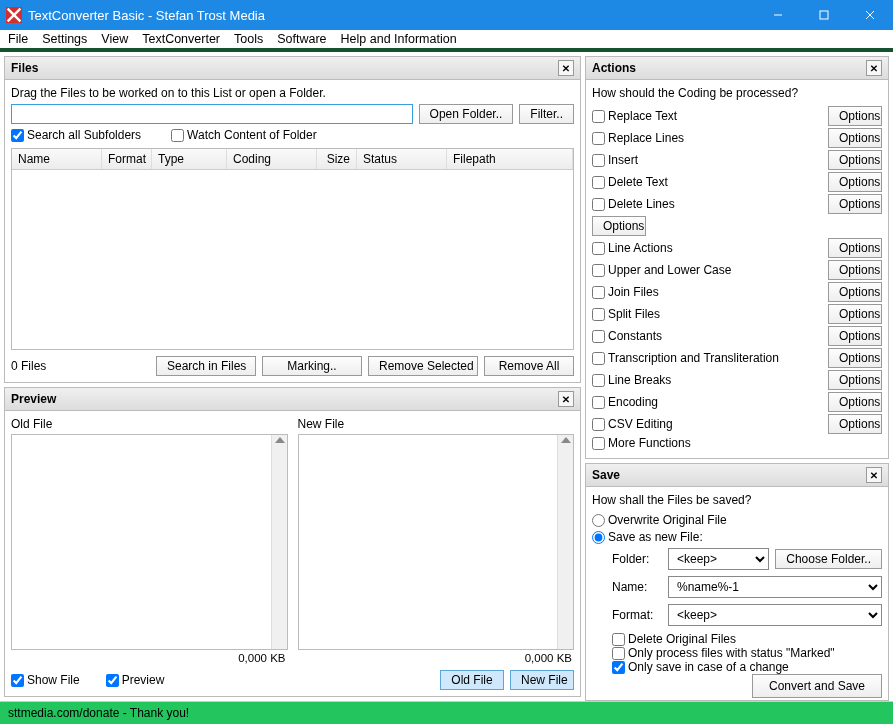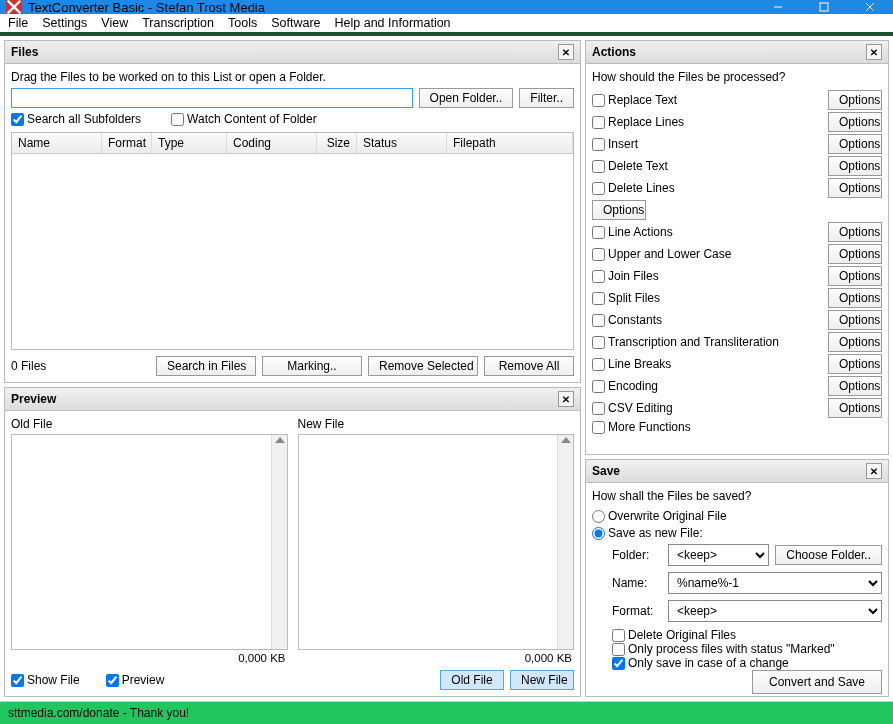--- a/index.html
+++ b/index.html
@@ -1,17 +1,17 @@
 <!DOCTYPE html>
 <html><head>
 <meta charset="utf-8">
 <style>
 * { box-sizing: border-box; margin: 0; padding: 0; font-family: "Segoe UI", Tahoma, sans-serif; font-size: 12px; }
 body { background: #fff; width: 893px; height: 724px; overflow: hidden; display: flex; flex-direction: column; }
-.titlebar { background: #1E88E5; height: 14px; display: flex; align-items: center; color: #000000; padding-left: 6px; }
+.titlebar { background: #1E88E5; height: 30px; display: flex; align-items: center; color: #ffffff; padding-left: 6px; }
 .titlebar .icon { width: 16px; height: 16px; background: #d32f2f; margin-right: 6px; display: inline-flex; align-items: center; justify-content: center; }
 .titlebar .title { flex: 1; font-size: 13px; }
 .winbtns { display: flex; height: 100%; }
 .winbtn { width: 46px; height: 100%; display: flex; align-items: center; justify-content: center; color: #fff; }
 .winbtn svg { width: 10px; height: 10px; stroke: #fff; stroke-width: 1; fill: none; }
 .menubar { background: #fff; border-bottom: 4px solid #14532d; height: 22px; display: flex; align-items: center; padding: 0 8px; gap: 14px; }
 .menubar span { font-size: 12.5px; cursor: default; }
 .main { flex: 1; display: flex; padding: 4px; gap: 4px; overflow: hidden; }
 .left { flex: 1; display: flex; flex-direction: column; gap: 4px; min-width: 0; }
 .right { width: 304px; display: flex; flex-direction: column; gap: 4px; }
@@ -68,21 +68,21 @@
           <path d="M1 1 L9 9 M9 1 L1 9"></path>
         </svg>
       </div>
   </div>
 </div>
 
 <div class="menubar">
   <span>File</span>
   <span>Settings</span>
   <span>View</span>
-  <span>Transcription</span>
+  <span>TextConverter</span>
   <span>Tools</span>
   <span>Software</span>
   <span>Help and Information</span>
 </div>
 
 <div class="main">
   <div class="left">
     <div class="panel" style="flex:1">
       <div class="panel-head">
           <span>Files</span>
@@ -165,21 +165,21 @@
     </div>
   </div>
 
   <div class="right">
     <div class="panel" style="flex:1">
       <div class="panel-head">
           <span>Actions</span>
           <span class="x">✕</span>
         </div>
       <div class="panel-body" id="actions-body">
-        <div style="margin-bottom:6px">How should the Files be processed?</div>
+        <div style="margin-bottom:6px">How should the Coding be processed?</div>
       <div class="action-row">
             <label>
               <input type="checkbox" style="">
               <span>Replace Text</span>
             </label>
             <button class="btn" style="width: 54px;">Options</button>
           </div>
           <div class="action-row">
             <label>
               <input type="checkbox" style="">

